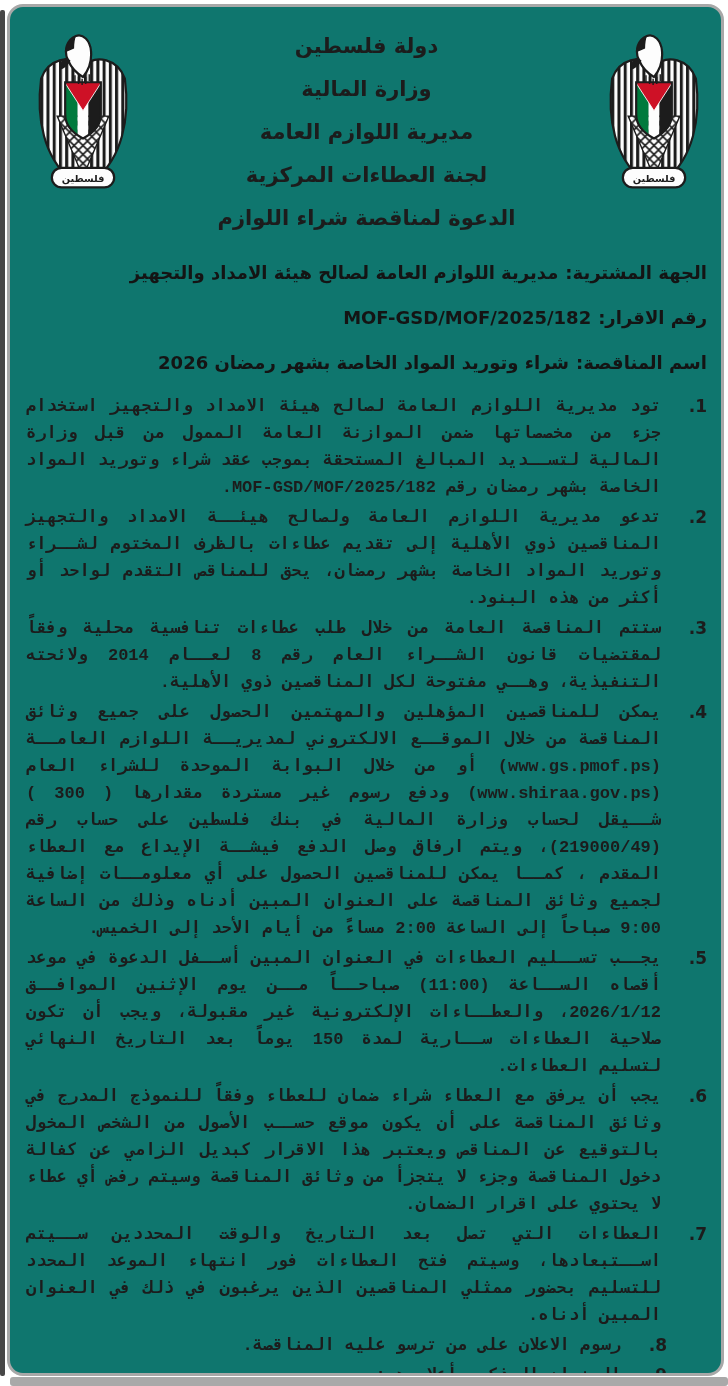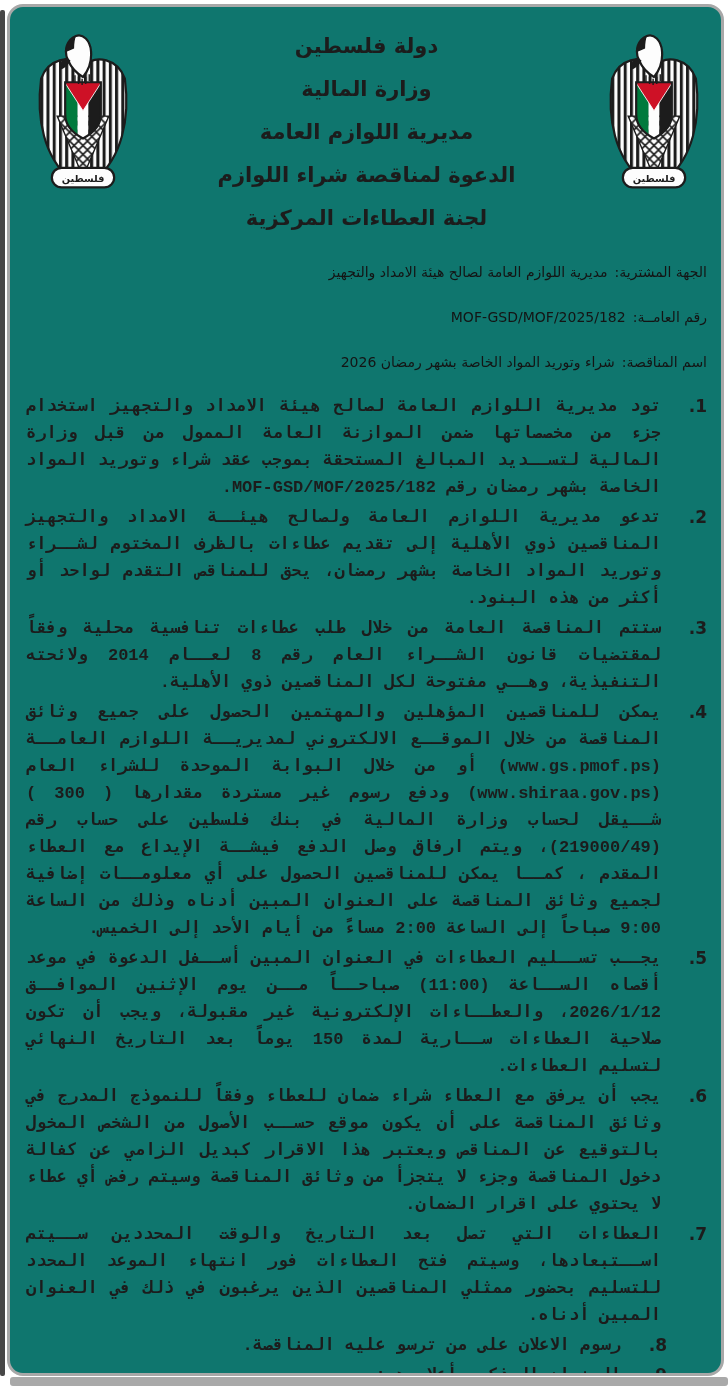--- a/index.html
+++ b/index.html
@@ -27,21 +27,21 @@
   .svg-defs{position:absolute;width:0;height:0;overflow:hidden;}
   .svg-defs text{font-family:"DejaVu Sans",sans-serif;font-weight:bold;}
 
   
   .doc-header{
     text-align:center;font-weight:bold;font-size:21px;line-height:43px;
     padding-top:4px;color:#1c1c1c;
   }
 
   
-  .meta{margin-top:10px;font-weight:normal;font-size:14px;line-height:45px;text-align:right;color:#141414;}
+  .meta{margin-top:10px;font-weight:bold;font-size:18px;line-height:45px;text-align:right;color:#141414;}
   .meta-value{margin-right:7px;}
 
   
   .items{margin-top:8px;}
   .item{display:flex;gap:12px;font-weight:bold;font-size:17px;line-height:27px;margin-bottom:3px;color:#1c1c1c;}
   .item .num{flex:0 0 34px;text-align:right;}
   .item .txt{flex:1;text-align:justify;font-family:Liberation Mono, monospace;}
   .item.indent{margin-right:40px;}
 
   
@@ -98,33 +98,33 @@
   </div>
 
   <div class="doc-header">
 
       <div class="h-line">دولة فلسطين</div>
 
       <div class="h-line">وزارة المالية</div>
 
       <div class="h-line">مديرية اللوازم العامة</div>
 
+      <div class="h-line">لجنة العطاءات المركزية</div>
+
       <div class="h-line">الدعوة لمناقصة شراء اللوازم</div>
-
-      <div class="h-line">لجنة العطاءات المركزية</div>
     </div>
 
   <div class="meta">
 
       <div class="meta-line">
         <span class="meta-label">الجهة المشترية:</span><span class="meta-value">مديرية اللوازم العامة لصالح هيئة الامداد والتجهيز</span>
       </div>
 
       <div class="meta-line">
-        <span class="meta-label">رقم العامــة:</span><span class="meta-value">MOF-GSD/MOF/2025/182</span>
+        <span class="meta-label">رقم الاقرار:</span><span class="meta-value">MOF-GSD/MOF/2025/182</span>
       </div>
 
       <div class="meta-line">
         <span class="meta-label">اسم المناقصة:</span><span class="meta-value">شراء وتوريد المواد الخاصة بشهر رمضان 2026</span>
       </div>
     </div>
 
   <div class="items">
 
       <div class="item">

